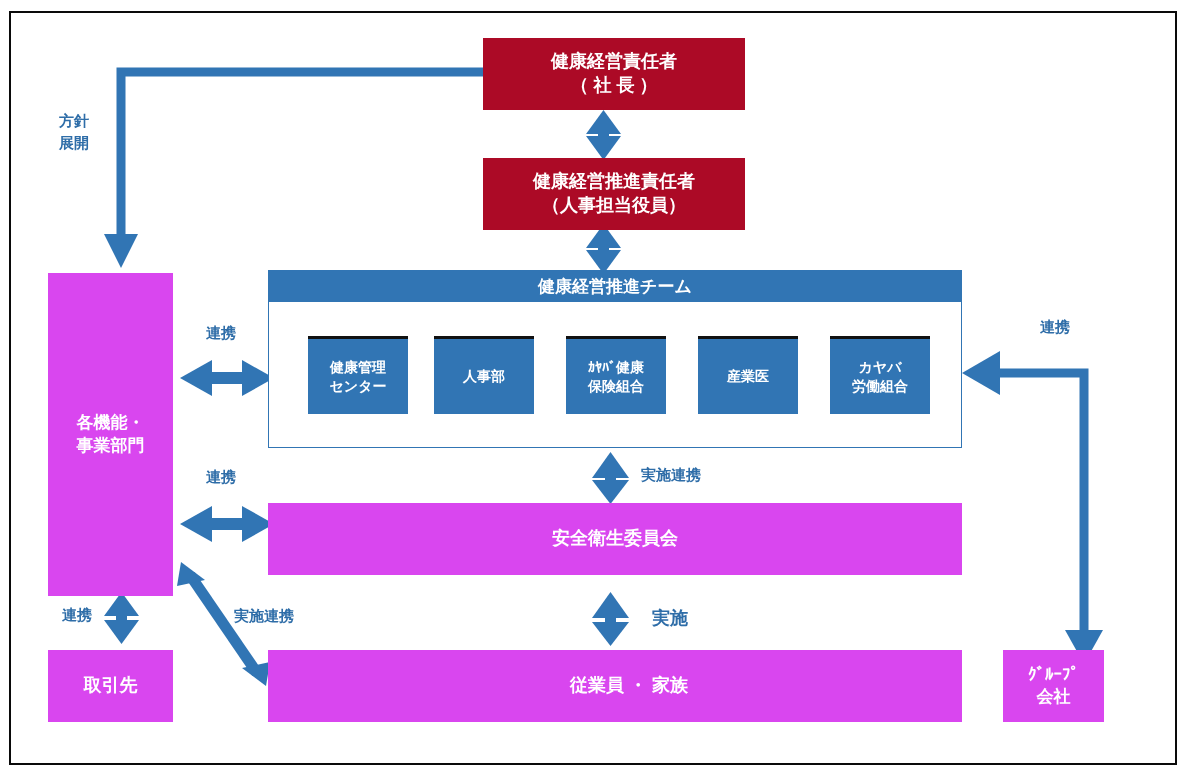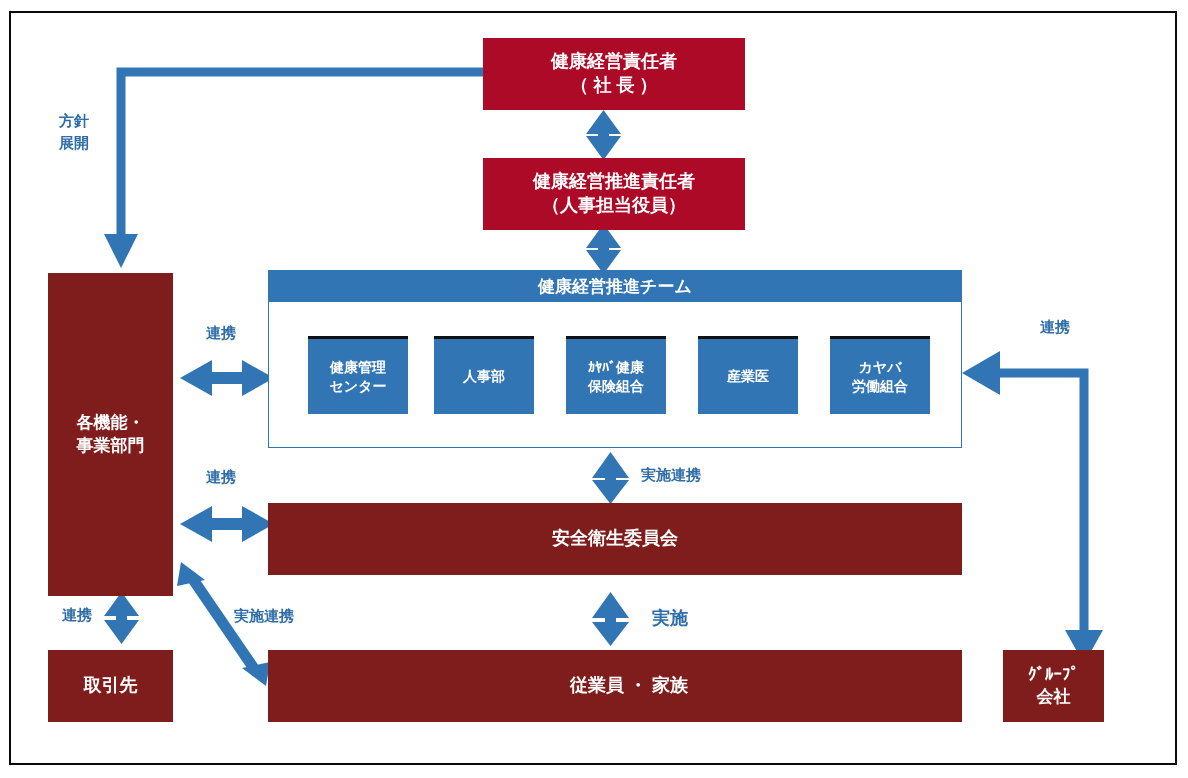--- a/index.html
+++ b/index.html
@@ -31,21 +31,21 @@
     align-items:center;
     justify-content:center;
     color:#ffffff;
     font-weight:bold;
     line-height:1.32;
     text-align:center;
     white-space:pre-line;
   }
 
   .red{ background:#AC0A26; }
-  .orange{ background:#7f1d1d; }
+  .orange{ background:#d946ef; }
 
   
   .team-wrap{
     position:absolute;
     box-sizing:border-box;
     border:1px solid #3175B4;
     background:#ffffff;
   }
   .team-header{
     position:absolute;

